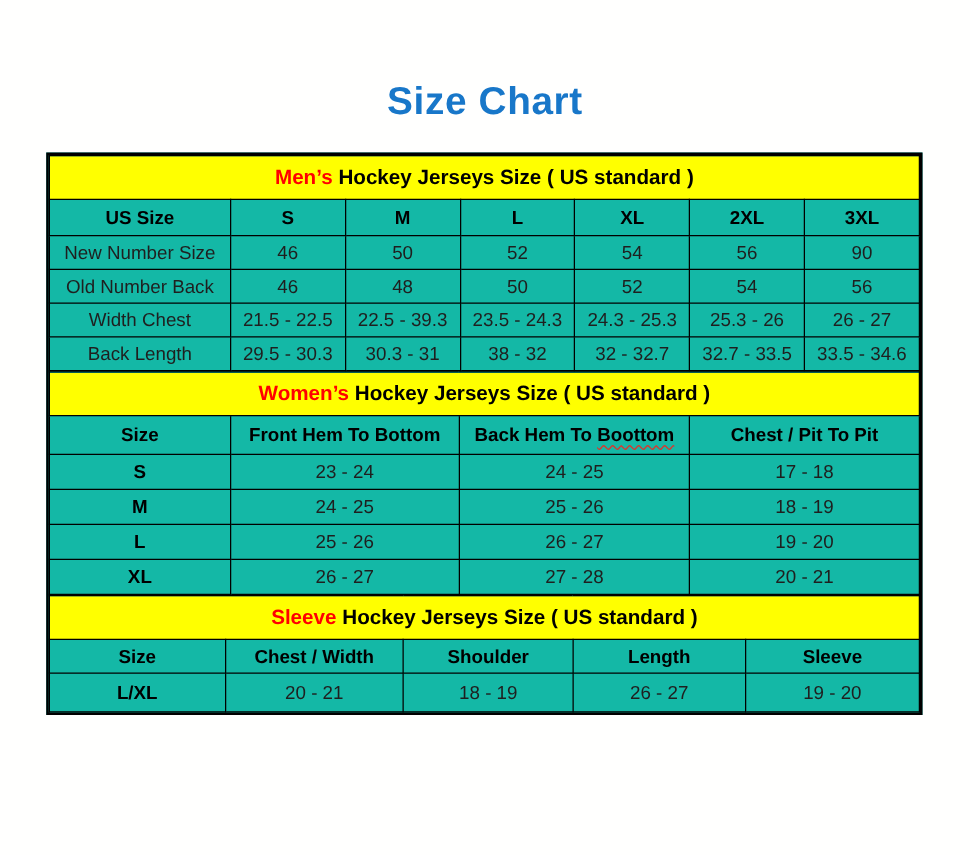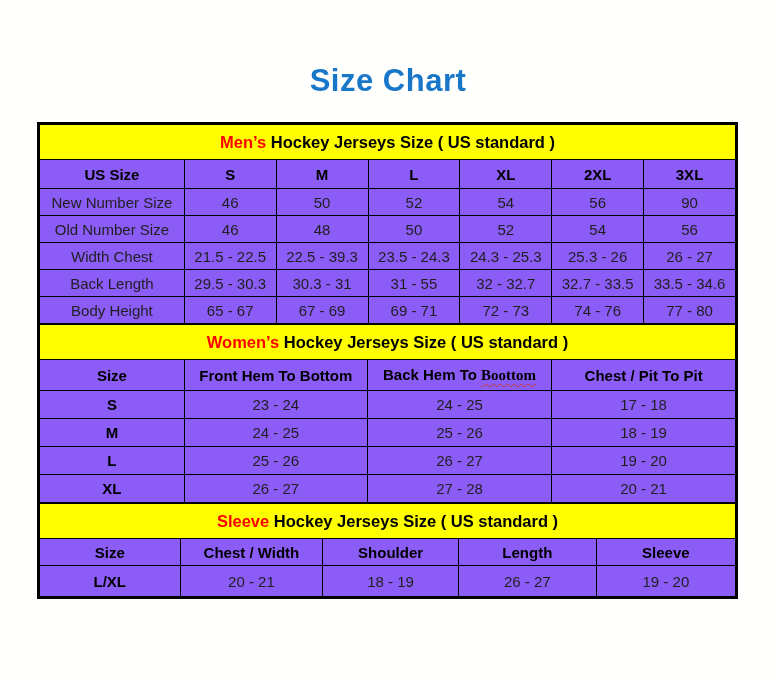--- a/index.html
+++ b/index.html
@@ -20,21 +20,21 @@
     font-weight: bold;
     color: #1877c9;
     letter-spacing: 0.5px;
   }
   .chart-wrap {
     position: absolute;
     left: 37px;
     top: 122px;
     width: 697px;
     border: 2px solid #000000;
-    background: #8b5cf6;
+    background: #14b8a6;
   }
   table {
     border-collapse: collapse;
     width: 100%;
     table-layout: fixed;
   }
   td, th {
     border: 1px solid #000000;
     text-align: center;
     vertical-align: middle;
@@ -64,21 +64,20 @@
   .youth tr.cols th { height: 26px; }
   .youth tr.data td { height: 30px; }
   td.rowlabel { color: #1f1f1f; }
   td.sizelabel { font-weight: bold; color: #000000; }
   .sq {
     text-decoration-line: underline;
     text-decoration-style: wavy;
     text-decoration-color: #d23b32;
     text-decoration-thickness: 1px;
     text-underline-offset: 3px;
-    font-family: Liberation Serif, serif;
   }
 </style>
 </head>
 <body>
 
 <div class="page">
 
   <h1 class="title">Size Chart</h1>
 
   <div class="chart-wrap">
@@ -109,54 +108,45 @@
       <tr class="data">
         <td class="rowlabel">New Number Size</td>
         <td>46</td>
         <td>50</td>
         <td>52</td>
         <td>54</td>
         <td>56</td>
         <td>90</td>
       </tr>
       <tr class="data">
-        <td class="rowlabel">Old Number Size</td>
+        <td class="rowlabel">Old Number Back</td>
         <td>46</td>
         <td>48</td>
         <td>50</td>
         <td>52</td>
         <td>54</td>
         <td>56</td>
       </tr>
       <tr class="data">
         <td class="rowlabel">Width Chest</td>
         <td>21.5 - 22.5</td>
         <td>22.5 - 39.3</td>
         <td>23.5 - 24.3</td>
         <td>24.3 - 25.3</td>
         <td>25.3 - 26</td>
         <td>26 - 27</td>
       </tr>
       <tr class="data">
         <td class="rowlabel">Back Length</td>
         <td>29.5 - 30.3</td>
         <td>30.3 - 31</td>
-        <td>31 - 55</td>
+        <td>38 - 32</td>
         <td>32 - 32.7</td>
         <td>32.7 - 33.5</td>
         <td>33.5 - 34.6</td>
-      </tr>
-      <tr class="data">
-        <td class="rowlabel">Body Height</td>
-        <td>65 - 67</td>
-        <td>67 - 69</td>
-        <td>69 - 71</td>
-        <td>72 - 73</td>
-        <td>74 - 76</td>
-        <td>77 - 80</td>
       </tr>
     </tbody>
       </table>
 
     <table class="women">
       <colgroup>
         <col style="width:20.8%">
           <col style="width:26.3%">
           <col style="width:26.5%">
           <col style="width:26.4%">

